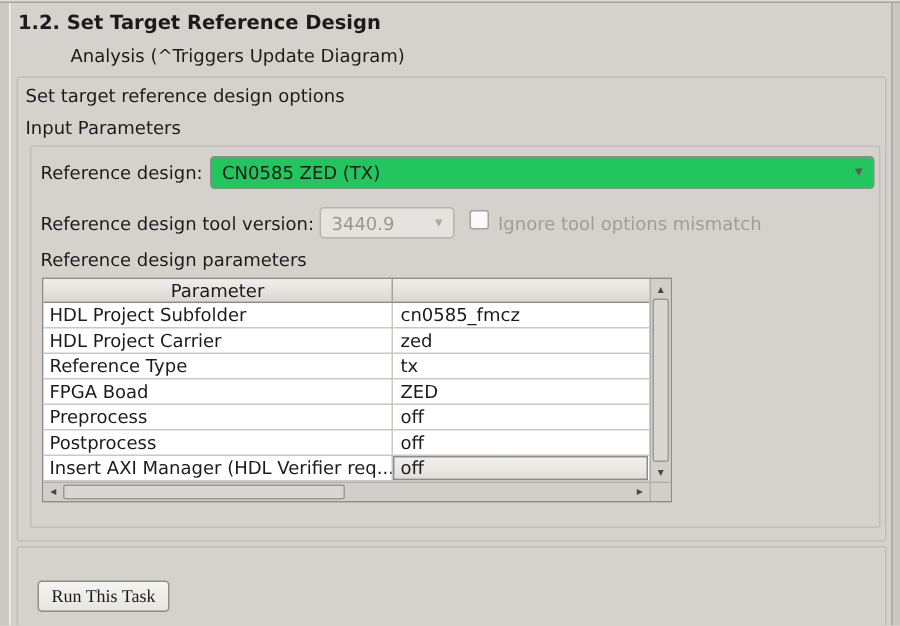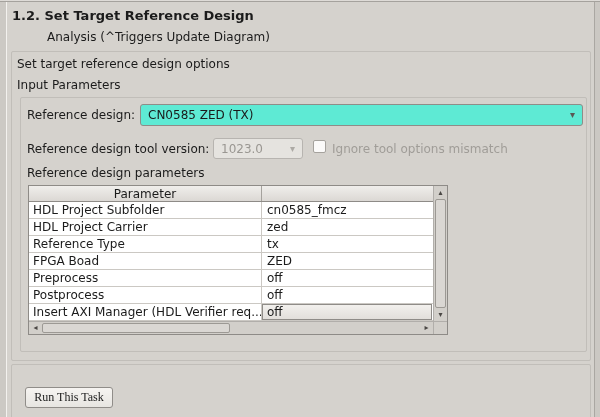--- a/index.html
+++ b/index.html
@@ -26,21 +26,21 @@
   .box-c { left:11px; top:364px; width:580px; height:60px; }
 
   .caption { position:absolute; white-space:nowrap; }
   .cap-options { left:17px; top:57px; }
   .cap-input  { left:17px; top:78px; }
   .lbl-refdesign { left:27px; top:108px; }
   .lbl-toolver   { left:27px; top:142px; }
   .cap-params    { left:27px; top:166px; }
 
   .dropdown { position:absolute; display:flex; align-items:center;
-    border:1px solid #8f8c88; border-radius:3px; background:#5eead4;
+    border:1px solid #8f8c88; border-radius:3px; background:#22c55e;
     padding:0 20px 0 7px; white-space:nowrap; overflow:hidden; }
   .dd-ref { left:140px; top:104px; width:443px; height:22px; }
   .dd-arrow { position:absolute; right:7px; top:50%; transform:translateY(-50%);
     font-size:10px; line-height:1; color:#5a5754; }
   .dd-toolver { left:213px; top:138px; width:90px; height:21px;
     background:#e5e3df; border-color:#b7b4b0; color:#9a9792; }
   .dd-toolver .dd-arrow { color:#adaaa5; }
 
   .checkbox { position:absolute; left:313px; top:140px; width:13px; height:13px;
     background:#fbfaf9; border:1px solid #a5a29d; border-radius:2px; }
@@ -106,21 +106,21 @@
 <div class="caption cap-input">Input Parameters</div>
 
 <div class="caption lbl-refdesign">Reference design:</div>
 <div class="dropdown dd-ref">
   <span>CN0585 ZED (TX)</span>
   <span class="dd-arrow">▾</span>
 </div>
 
 <div class="caption lbl-toolver">Reference design tool version:</div>
 <div class="dropdown dd-toolver">
-  <span>1023.0</span>
+  <span>3440.9</span>
   <span class="dd-arrow">▾</span>
 </div>
 <div class="checkbox"></div>
 <div class="cb-label">Ignore tool options mismatch</div>
 
 <div class="caption cap-params">Reference design parameters</div>
 
 <div class="tbl">
   <div class="tbl-viewport">
     <div class="thead">

